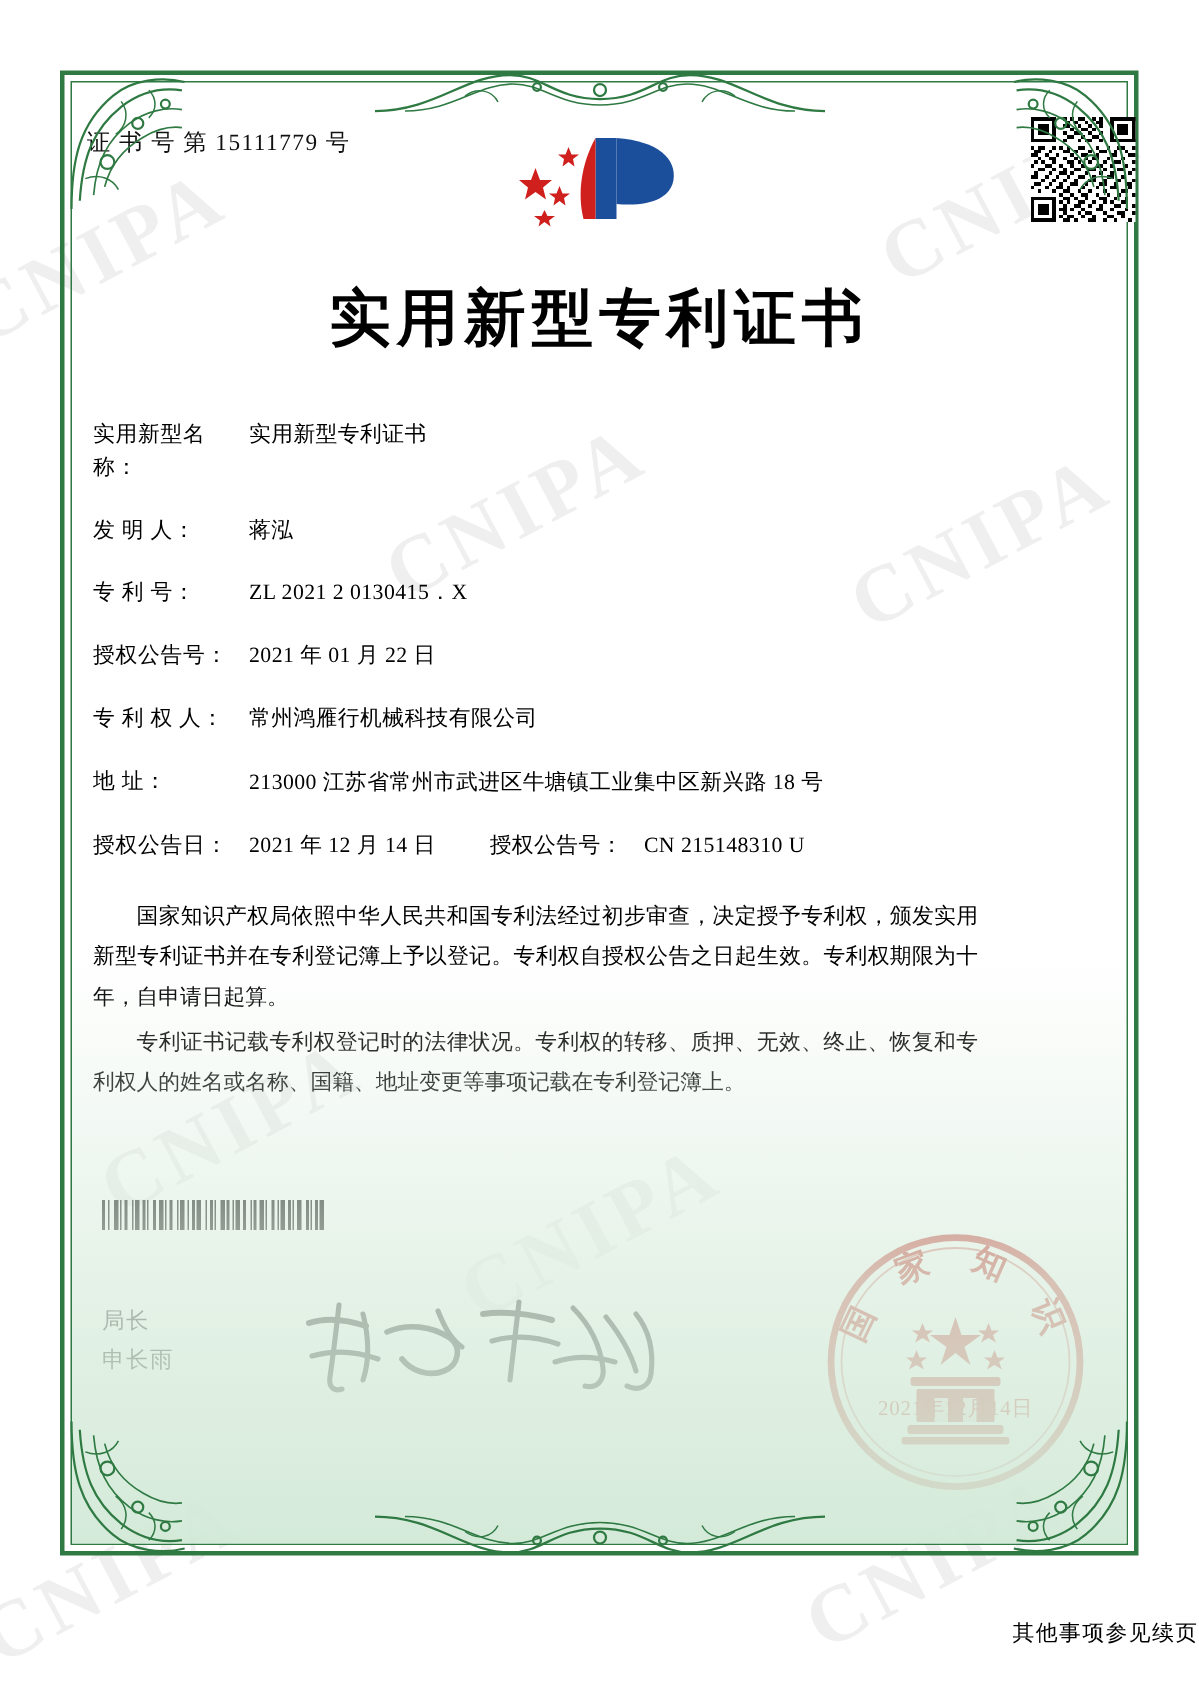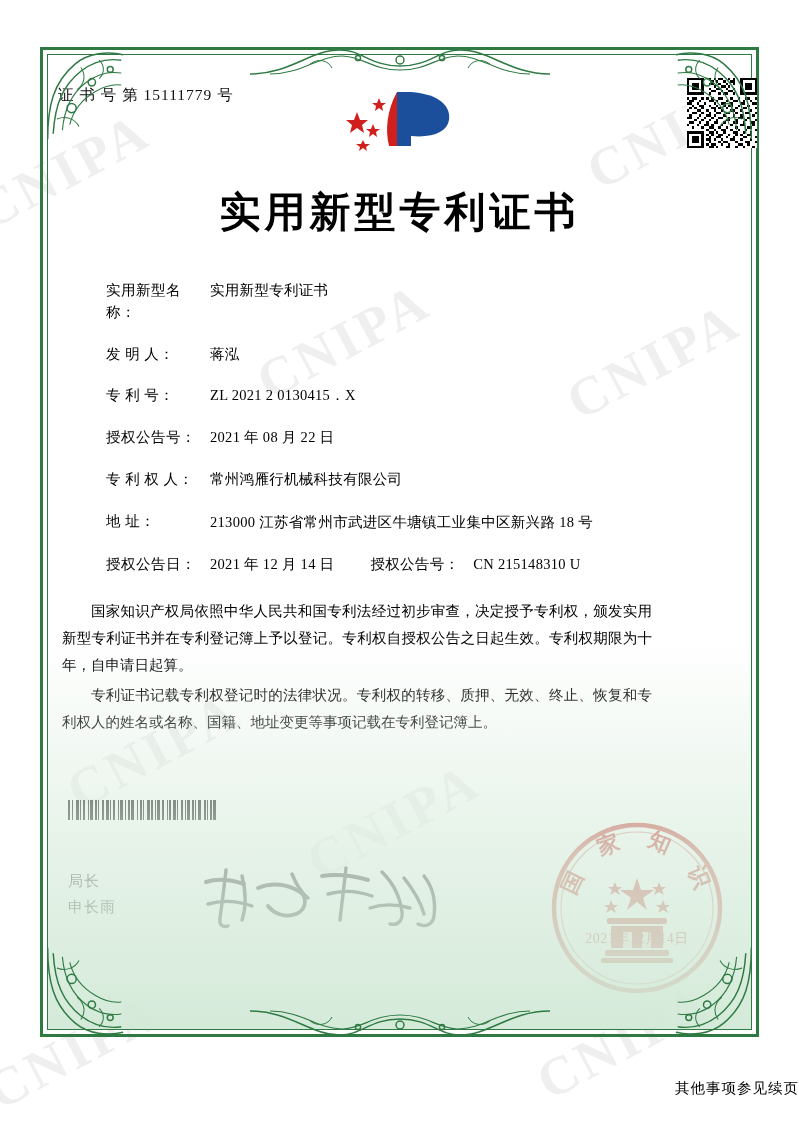--- a/index.html
+++ b/index.html
@@ -169,21 +169,20 @@
   .row {
     display: flex;
     align-items: flex-start;
     margin-bottom: 20px;
     line-height: 1.5;
   }
   .row .lbl {
     width: 104px;
     flex: 0 0 104px;
     letter-spacing: 0.5px;
-    margin-left: 44px;
   }
   .row .val {
     flex: 1 1 auto;
     letter-spacing: 0.3px;
   }
   .row.addr .val { line-height: 1.65; }
   .row.split .val2-label { margin-left: 36px; }
 
   .inline-pair {
     display: flex;
@@ -619,21 +618,21 @@
     <div class="row">
       <div class="lbl">发 明 人：</div>
       <div class="val">蒋泓</div>
     </div>
     <div class="row">
       <div class="lbl">专 利 号：</div>
       <div class="val">ZL 2021 2 0130415．X</div>
     </div>
     <div class="row">
       <div class="lbl">授权公告号：</div>
-      <div class="val">2021 年 08 月 22 日</div>
+      <div class="val">2021 年 01 月 22 日</div>
     </div>
     <div class="row">
       <div class="lbl">专 利 权 人：</div>
       <div class="val">常州鸿雁行机械科技有限公司</div>
     </div>
     <div class="row addr">
       <div class="lbl">地 址：</div>
       <div class="val">213000 江苏省常州市武进区牛塘镇工业集中区新兴路 18 号</div>
     </div>
     <div class="row split">

